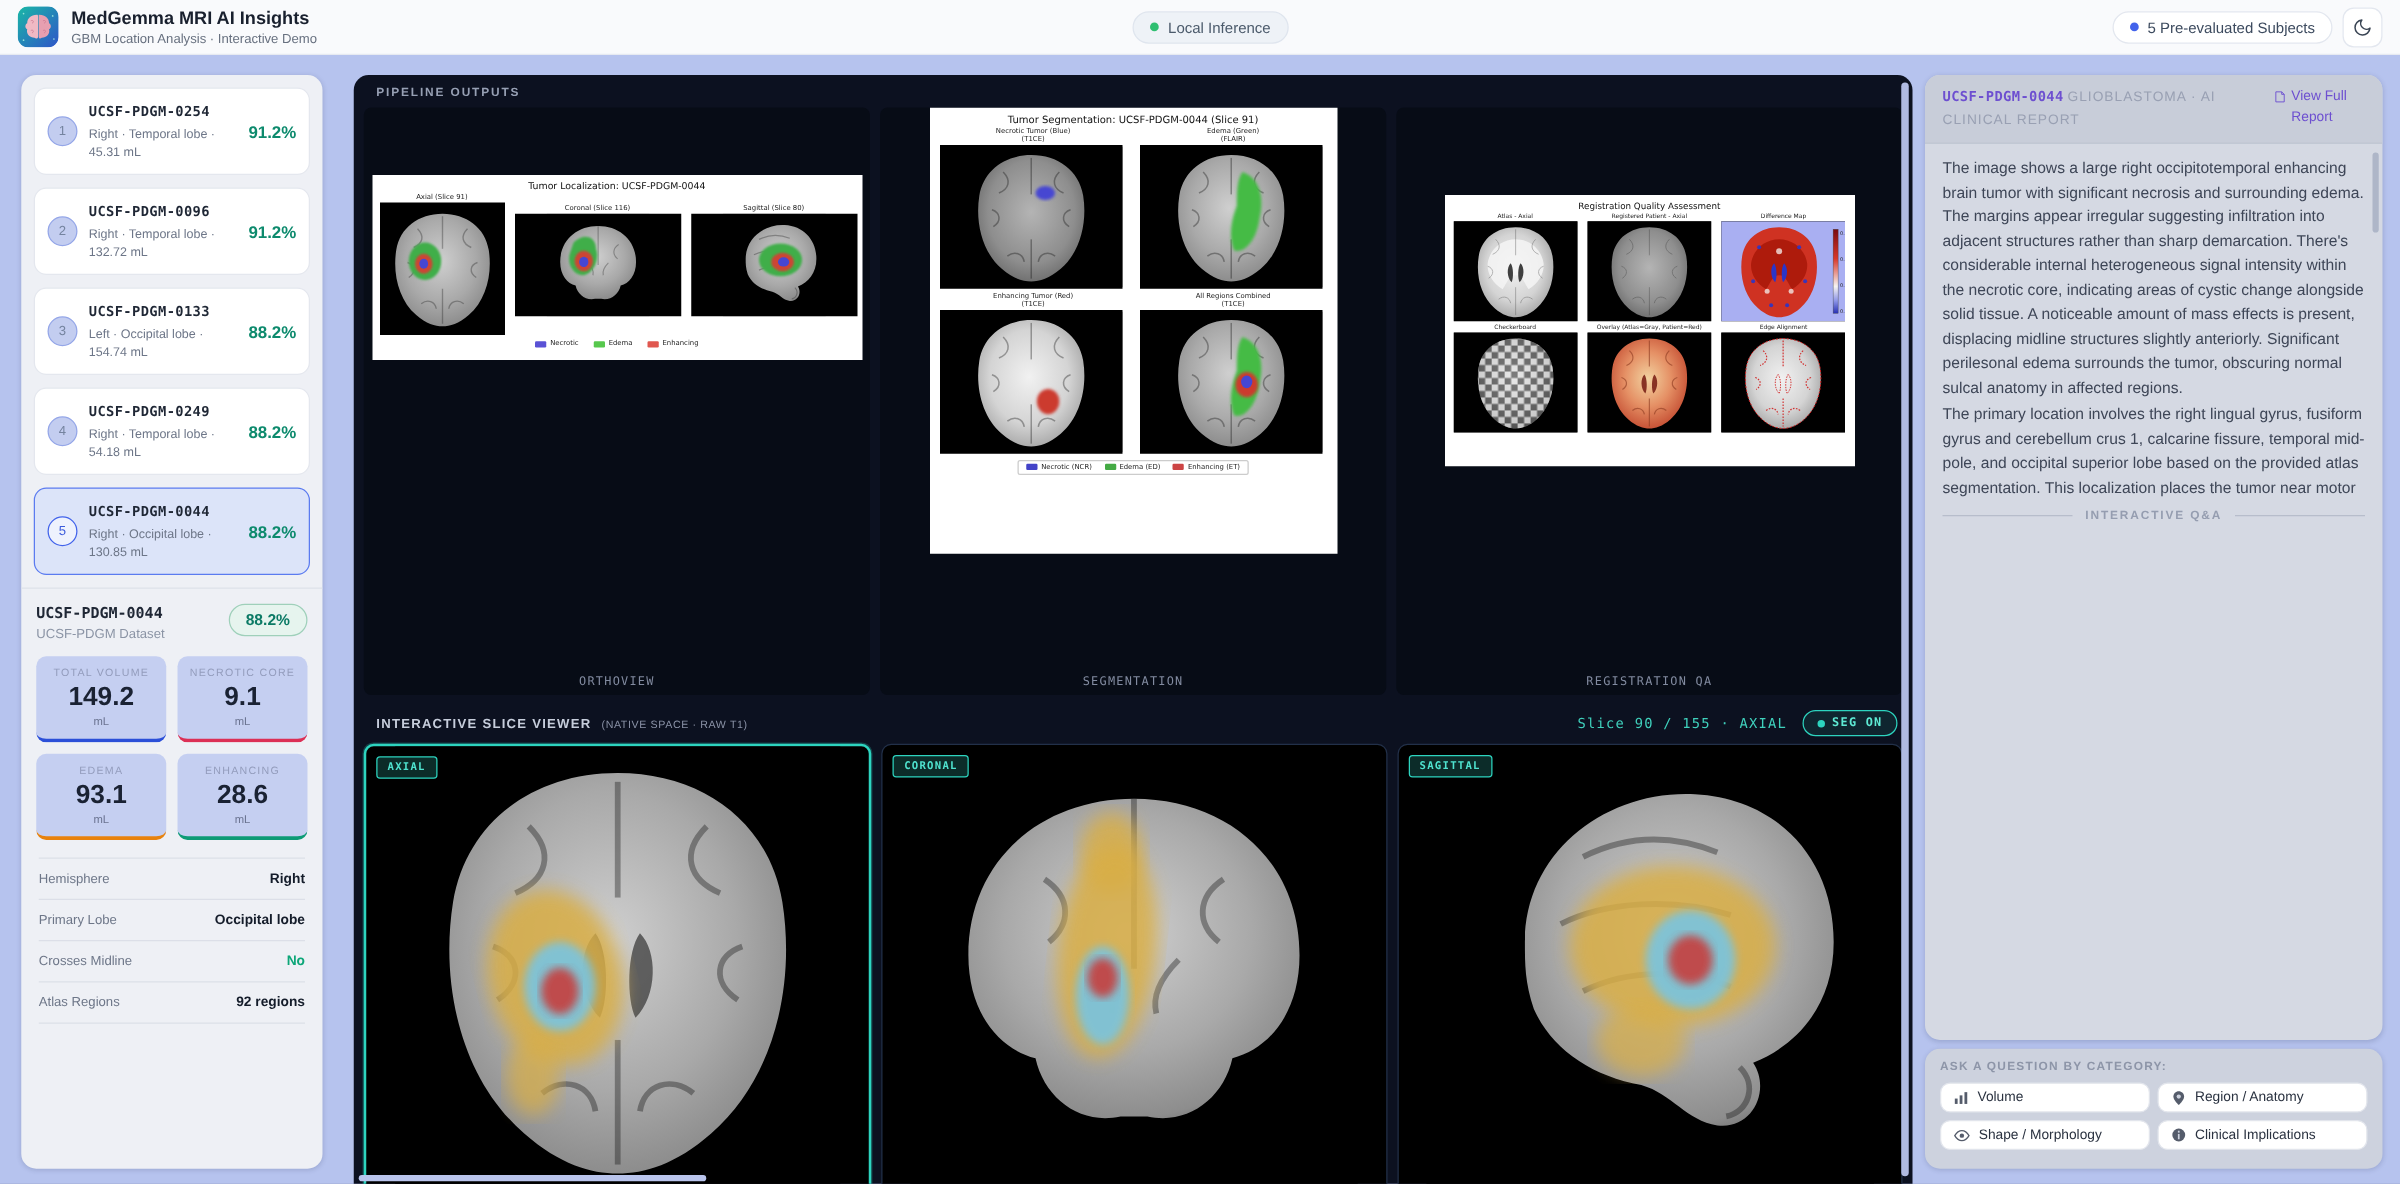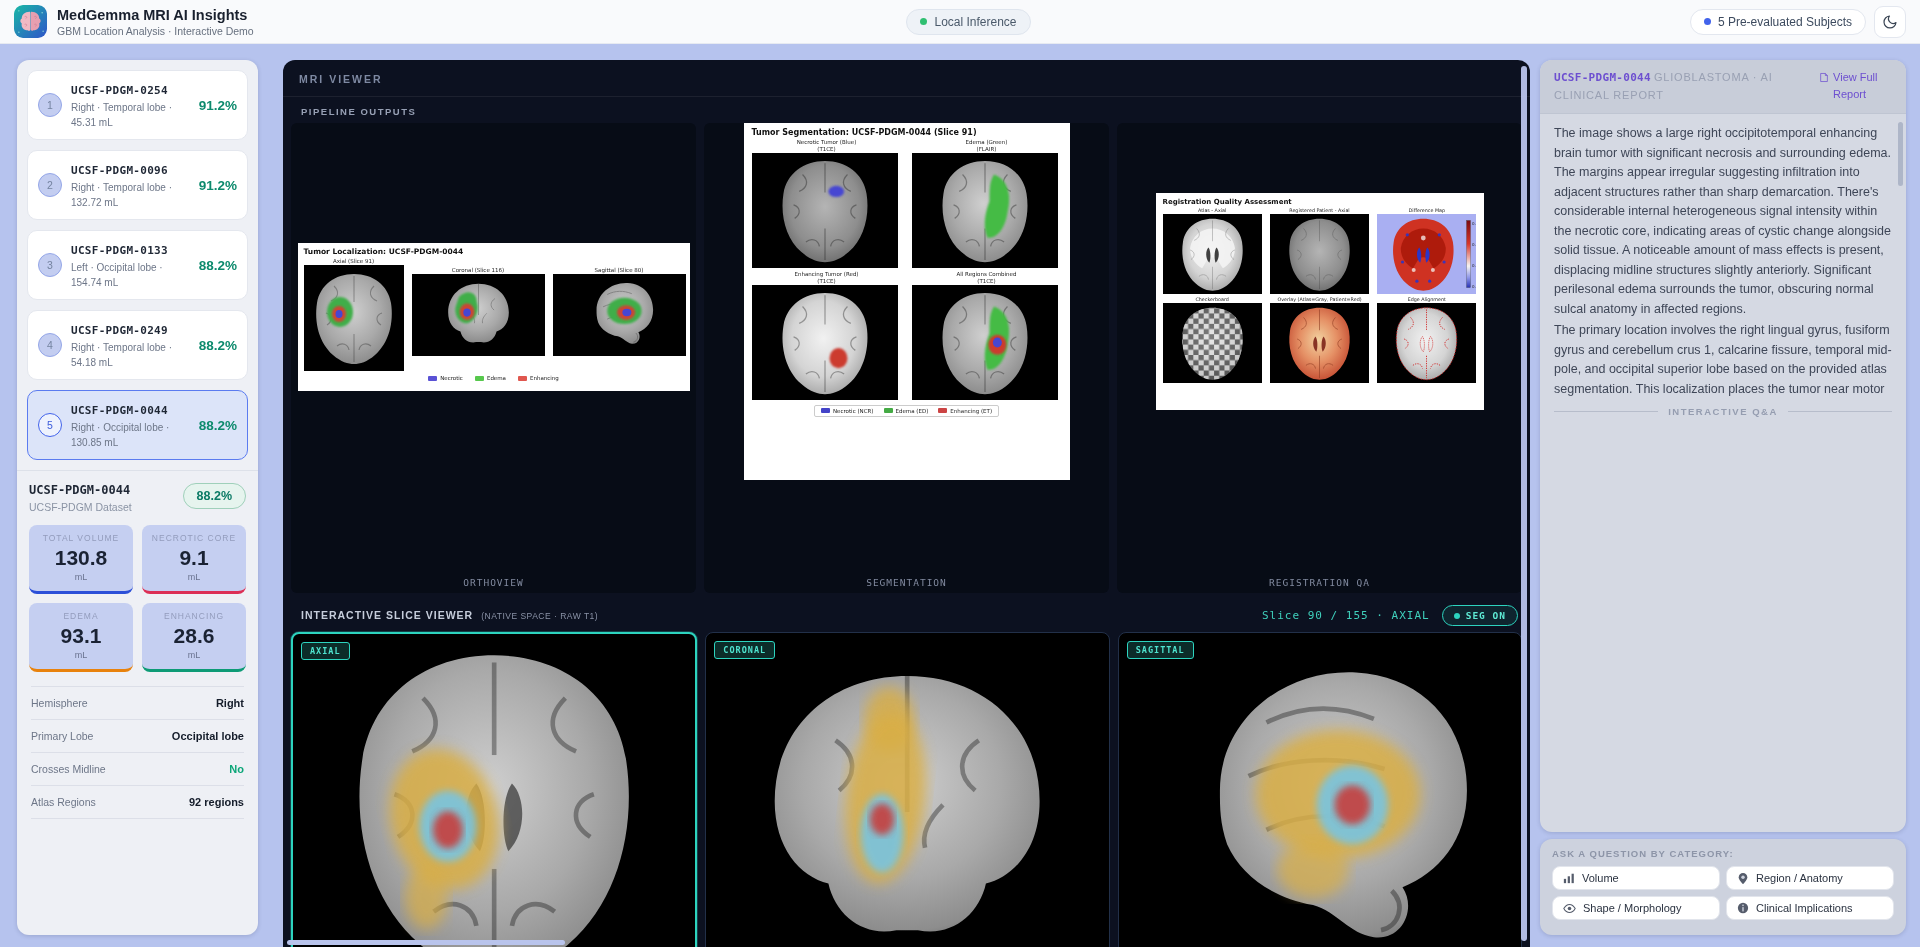--- a/index.html
+++ b/index.html
@@ -68,26 +68,26 @@
     border-radius:12px 12px 0 0; overflow:hidden; }
   .viewer-header { padding:9px 16px; border-bottom:1px solid rgba(255,255,255,.07); }
   .viewer-title { font-size:10.5px; font-weight:bold; letter-spacing:2px; color:#7e89a2; }
   .pipeline-label { font-size:9.5px; font-weight:bold; letter-spacing:1.5px; color:#97a0b4; margin:9px 0 6px 18px; }
   .pipeline-row { display:flex; gap:8px; padding:0 8px; height:470px; }
   .pipeline-card { flex:1; background:#070c16; border-radius:6px; position:relative; display:flex;
     justify-content:center; cursor:pointer; overflow:hidden; }
   .card-caption { position:absolute; bottom:5px; left:0; right:0; text-align:center; font-size:9.5px;
     letter-spacing:1px; color:#828ba0; font-family:"DejaVu Sans Mono", monospace; }
   .fig { background:#fff; color:#111; font-family:"DejaVu Sans", sans-serif; }
-  .fig-title { text-align:left; font-weight:bold; }
+  .fig-title { text-align:center; font-weight:normal; }
   .sub-title { text-align:center; color:#222; white-space:pre-line; }
   .imgbox { background:#000; }
   .fig svg { display:block; width:100%; height:100%; }
 
-  .fig-ortho { width:392px; height:148px; margin-top:120px; padding:4px 6px; }
+  .fig-ortho { width:392px; height:148px; margin-top:54px; padding:4px 6px; }
   .fig-ortho .fig-title { font-size:7.5px; }
   .ortho-row { display:flex; gap:8px; margin-top:2px; }
   .ortho-ax { width:100px; }
   .ortho-other { width:133px; margin-top:9px; }
   .fig-ortho .sub-title { font-size:5.5px; margin-bottom:1px; }
   .box-ax { width:100px; height:106px; }
   .box-oth { width:133px; height:82px; }
   .legend-row { display:flex; justify-content:center; gap:12px; margin-top:4px; align-items:center; }
   .legend-item { display:flex; align-items:center; gap:3px; font-size:5.5px; color:#222; }
   .swatch { width:9px; height:5px; border-radius:1px; }
@@ -325,21 +325,21 @@
     <div class="detail-head">
       <div>
         <div class="detail-id mono">UCSF-PDGM-0044</div>
         <div class="detail-dataset">UCSF-PDGM Dataset</div>
       </div>
       <span class="score-pill">88.2%</span>
     </div>
     <div class="stat-grid">
       <div class="stat-card" style="border-bottom:3px solid #2b4fd8">
         <div class="stat-label">TOTAL VOLUME</div>
-        <div class="stat-value">130.8</div>
+        <div class="stat-value">149.2</div>
         <div class="stat-unit">mL</div>
       </div>
       <div class="stat-card" style="border-bottom:3px solid #dc2f55">
         <div class="stat-label">NECROTIC CORE</div>
         <div class="stat-value">9.1</div>
         <div class="stat-unit">mL</div>
       </div>
       <div class="stat-card" style="border-bottom:3px solid #e8820c">
         <div class="stat-label">EDEMA</div>
         <div class="stat-value">93.1</div>
@@ -366,23 +366,20 @@
       <span class="attr-value green">No</span>
     </div>
     <div class="attr-row">
       <span class="attr-label">Atlas Regions</span>
       <span class="attr-value">92 regions</span>
     </div>
   </div>
 </aside>
 
 <section class="viewer">
-  <div class="viewer-header">
-    <span class="viewer-title">MRI VIEWER</span>
-  </div>
   <div class="pipeline-label">PIPELINE OUTPUTS</div>
 
   <div class="pipeline-row">
 
     <div class="pipeline-card">
       <div class="fig fig-ortho">
         <div class="fig-title">Tumor Localization: UCSF-PDGM-0044</div>
         <div class="ortho-row">
           <div class="ortho-ax">
             <div class="sub-title">Axial (Slice 91)</div>

